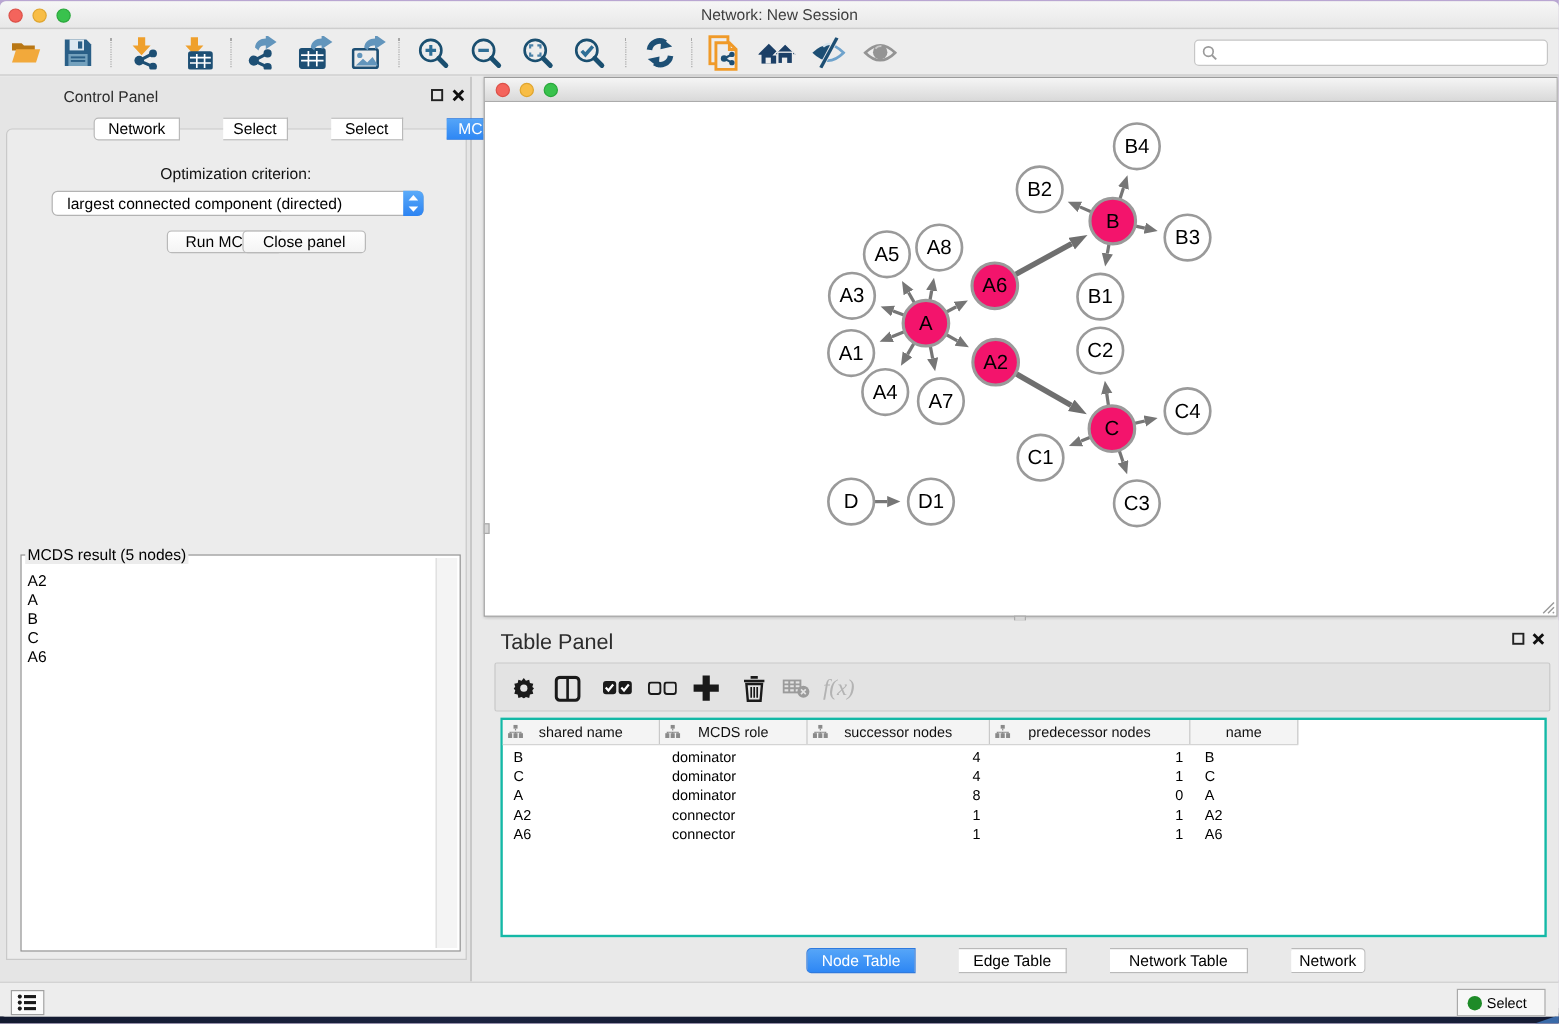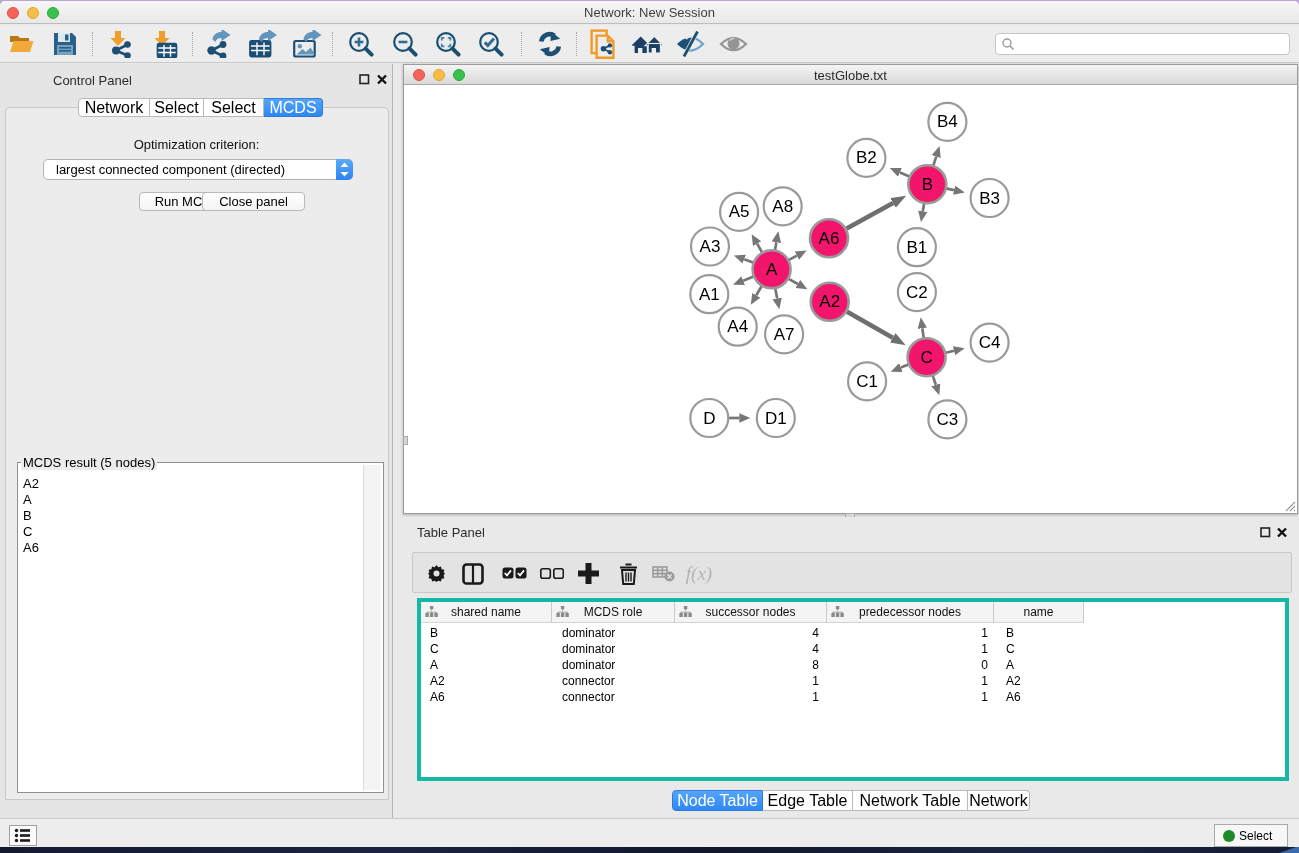--- a/index.html
+++ b/index.html
@@ -22,21 +22,21 @@
 #toolbar { position:absolute; left:0; top:24px; width:1299px; height:38px; background:#ededed; border-bottom:1px solid #c8c8c8; }
 .tbi { position:absolute; top:0; height:38px; display:flex; align-items:center; justify-content:center; }
 .tbsep { position:absolute; top:7px; height:24px; width:0; border-left:1px dotted #a8a8a8; }
 #search { position:absolute; left:995px; top:8px; width:295px; height:22px; background:#fff;
   border:1px solid #c6c6c6; border-radius:4px; }
 
 #cpanel { position:absolute; left:0; top:63px; width:393px; height:754px; background:#e5e5e5; border-right:1px solid #b5b5b5; }
 #cpanel .hdr { position:absolute; left:13px; top:9px; font-size:13px; color:#2c2c2c;margin-left:40px; }
 .winbtn { position:absolute; font-size:12px; color:#222; top:10px; }
 
-.seg { position:absolute; display:flex; height:19px; font-size:16px; }
+.seg { position:absolute; display:flex; height:19px; font-size:13px;gap:36px; }
 .seg div { background:#fff; border:1px solid #b9b9b9; border-left:none; color:#000;
   display:flex; align-items:center; justify-content:center; }
 .seg div:first-child { border-left:1px solid #b9b9b9; border-radius:4px 0 0 4px; }
 .seg div:last-child { border-radius:0 4px 4px 0; }
 .seg div.on { background:linear-gradient(#55a5f8,#2e87f4); border-color:#2e7ade; color:#fff; }
 #innerpanel { position:absolute; left:5px; top:43px; width:384px; height:693px;
   border:1px solid #c9c9c9; border-radius:5px 5px 0 0; background:#ececec; }
 #optlbl { position:absolute; left:0; width:393px; top:73px; text-align:center; font-size:13px; color:#111; }
 #combo { position:absolute; left:43px; top:95px; width:310px; height:21px; background:#fff;
   border:1px solid #b3b3b3; border-radius:5px; font-size:13px; color:#000; line-height:19px; padding-left:12px; }
@@ -59,25 +59,25 @@
 
 #netwin { position:absolute; left:403px; top:64px; width:895px; height:450px; background:#fff;
   border:1px solid #9b9b9b; box-shadow:0 1px 3px rgba(0,0,0,0.25); }
 #nettb { position:absolute; left:0; top:0; right:0; height:20px; background:linear-gradient(#f5f5f5,#d9d9d9);
   border-bottom:1px solid #ababab; }
 #nettb .t { position:absolute; left:0; right:0; top:3px; text-align:center; font-size:13px; color:#2a2a2a; }
 .ntl { position:absolute; top:4px; width:12px; height:12px; border-radius:50%; }
 #resize { position:absolute; right:1px; bottom:1px; width:13px; height:13px; }
 
 #tpanel { position:absolute; left:399px; top:517px; width:900px; height:300px; background:#e9e9e9; }
-#tpanel .hdr { position:absolute; left:18px; top:8px; font-size:13px; color:#2c2c2c; }
+#tpanel .hdr { position:absolute; left:18px; top:8px; font-size:18px; color:#2c2c2c; }
 #ttool { position:absolute; left:13px; top:35px; width:880px; height:41px; background:#e3e3e3;
   border:1px solid #c9c9c9; border-radius:2px; }
 #ttool .ic { position:absolute; top:0; height:41px; display:flex; align-items:center; justify-content:center; }
-#tbl { position:absolute; left:18px; top:81px; width:872px; height:183px; background:#fff; border:4px solid #14b8a6; }
+#tbl { position:absolute; left:18px; top:81px; width:872px; height:183px; background:#fff; border:2px solid #14b8a6; }
 #tbl .thead { position:absolute; left:0; top:0; width:663px; height:21px; background:#f4f4f4; border-bottom:1px solid #d4d4d4; display:flex; font-size:12px; color:#111; }
 #tbl .thead .c { position:relative; border-right:1px solid #c9c9c9; display:flex; align-items:center; justify-content:center; }
 #tbl .thead .ticon { position:absolute; left:4px; top:4px; }
 .trow { position:absolute; font-size:12px; color:#000; height:16px; line-height:16px; }
 
 .nl { font-family:"Liberation Sans",sans-serif; font-size:17px; fill:#000; text-anchor:middle; }
 .en { stroke:#767676; stroke-width:2.7; }
 .et { stroke:#6f6f6f; stroke-width:4.6; }
 </style>
 </head>
@@ -314,21 +314,20 @@
         <div class="mt">Select</div>
       </div>
  </div>
 </div>
 
 <div id="netwin">
  <div id="nettb">
   <div class="ntl" style="left:9px;background:#f4645c;border:1px solid #dc5148;"></div>
   <div class="ntl" style="left:29px;background:#f8bd45;border:1px solid #dfa52f;"></div>
   <div class="ntl" style="left:49px;background:#39c24d;border:1px solid #2aa83c;"></div>
-  <div class="t">testGlobe.txt</div>
  </div>
  <svg id="graph" style="position:absolute;left:0;top:21px;" width="893" height="427" viewBox="1 85 893 427">
   <defs>
    <marker id="an" markerUnits="userSpaceOnUse" markerWidth="13" markerHeight="11" refX="0" refY="4.7" orient="auto">
      <path d="M0 0 L11 4.7 L0 9.4 z" fill="#767676"></path>
    </marker>
    <marker id="at" markerUnits="userSpaceOnUse" markerWidth="17" markerHeight="12" refX="0" refY="5.5" orient="auto">
      <path d="M0 0 L15 5.5 L0 11 z" fill="#6f6f6f"></path>
    </marker>
   </defs>

